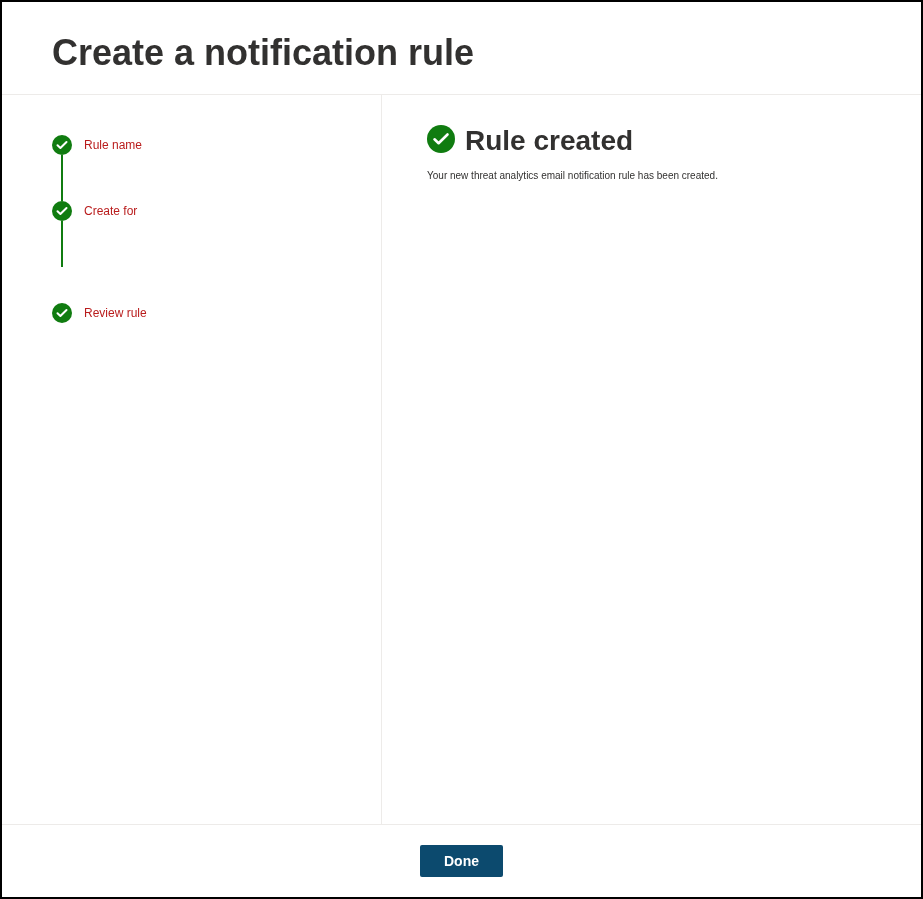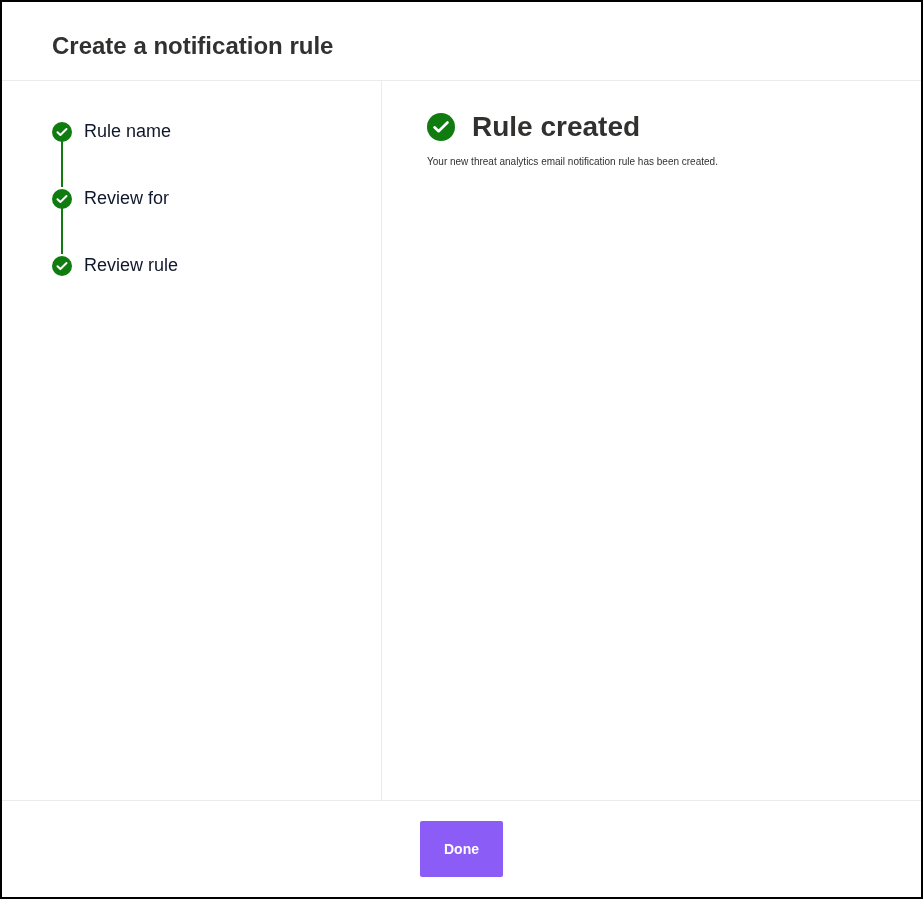--- a/index.html
+++ b/index.html
@@ -18,21 +18,21 @@
       border: 2px solid #000000;
       display: flex;
       flex-direction: column;
       background: #ffffff;
     }
     .dialog-header {
       padding: 30px 50px 20px 50px;
       border-bottom: 1px solid #edebe9;
     }
     .dialog-title {
-      font-size: 24px;
+      font-size: 36px;
       font-weight: 700;
       color: #323130;
     }
     .dialog-body {
       display: flex;
       flex: 1;
       overflow: hidden;
     }
     .sidebar {
       width: 380px;
@@ -44,20 +44,21 @@
       flex-direction: column;
     }
     .step {
       display: flex;
       align-items: center;
       position: relative;
       padding-bottom: 46px;
     }
     .step:last-child {
       padding-bottom: 0;
+      margin-top: 36px;
     }
     .step-line {
       position: absolute;
       left: 9px;
       top: 20px;
       width: 2px;
       height: 46px;
       background: #107c10;
     }
     .step:last-child .step-line {
@@ -68,32 +69,30 @@
       height: 20px;
       flex-shrink: 0;
       margin-right: 12px;
     }
     .step-icon svg {
       width: 20px;
       height: 20px;
       display: block;
     }
     .step-label {
-      font-size: 18px;
-      color: #0f172a;
+      font-size: 12px;
+      color: #b91c1c;
     }
     .main-content {
       flex: 1;
       padding: 30px 45px;
     }
     .result-header {
       display: flex;
-      align-items: center;
       margin-bottom: 12px;
-      gap: 7px;
     }
     .result-icon {
       width: 28px;
       height: 28px;
       margin-right: 10px;
       flex-shrink: 0;
     }
     .result-icon svg {
       width: 28px;
       height: 28px;
@@ -109,24 +108,24 @@
       color: #323130;
       line-height: 1.4;
     }
     .dialog-footer {
       border-top: 1px solid #edebe9;
       padding: 20px;
       display: flex;
       justify-content: center;
     }
     .done-button {
-      background: #8b5cf6;
+      background: #0c4a6e;
       color: #ffffff;
       border: none;
-      padding: 20px 24px;
+      padding: 8px 24px;
       font-size: 14px;
       font-weight: 600;
       font-family: inherit;
       cursor: pointer;
       border-radius: 2px;
       min-width: 80px;
     }
   </style>
 </head>
 <body>
@@ -153,21 +152,21 @@
           <span class="step-line"></span>
         </div>
 
         <div class="step">
           <span class="step-icon">
             <svg viewBox="0 0 20 20">
                 <circle cx="10" cy="10" r="10" fill="#107c10"></circle>
                 <path d="M5.5 10.2 L8.4 13 L14.5 7" stroke="#ffffff" stroke-width="2" fill="none" stroke-linecap="round" stroke-linejoin="round"></path>
               </svg>
           </span>
-          <span class="step-label">Review for</span>
+          <span class="step-label">Create for</span>
           <span class="step-line"></span>
         </div>
 
 
         <div class="step">
           <span class="step-icon">
             <svg viewBox="0 0 20 20">
                 <circle cx="10" cy="10" r="10" fill="#107c10"></circle>
                 <path d="M5.5 10.2 L8.4 13 L14.5 7" stroke="#ffffff" stroke-width="2" fill="none" stroke-linecap="round" stroke-linejoin="round"></path>
               </svg>

